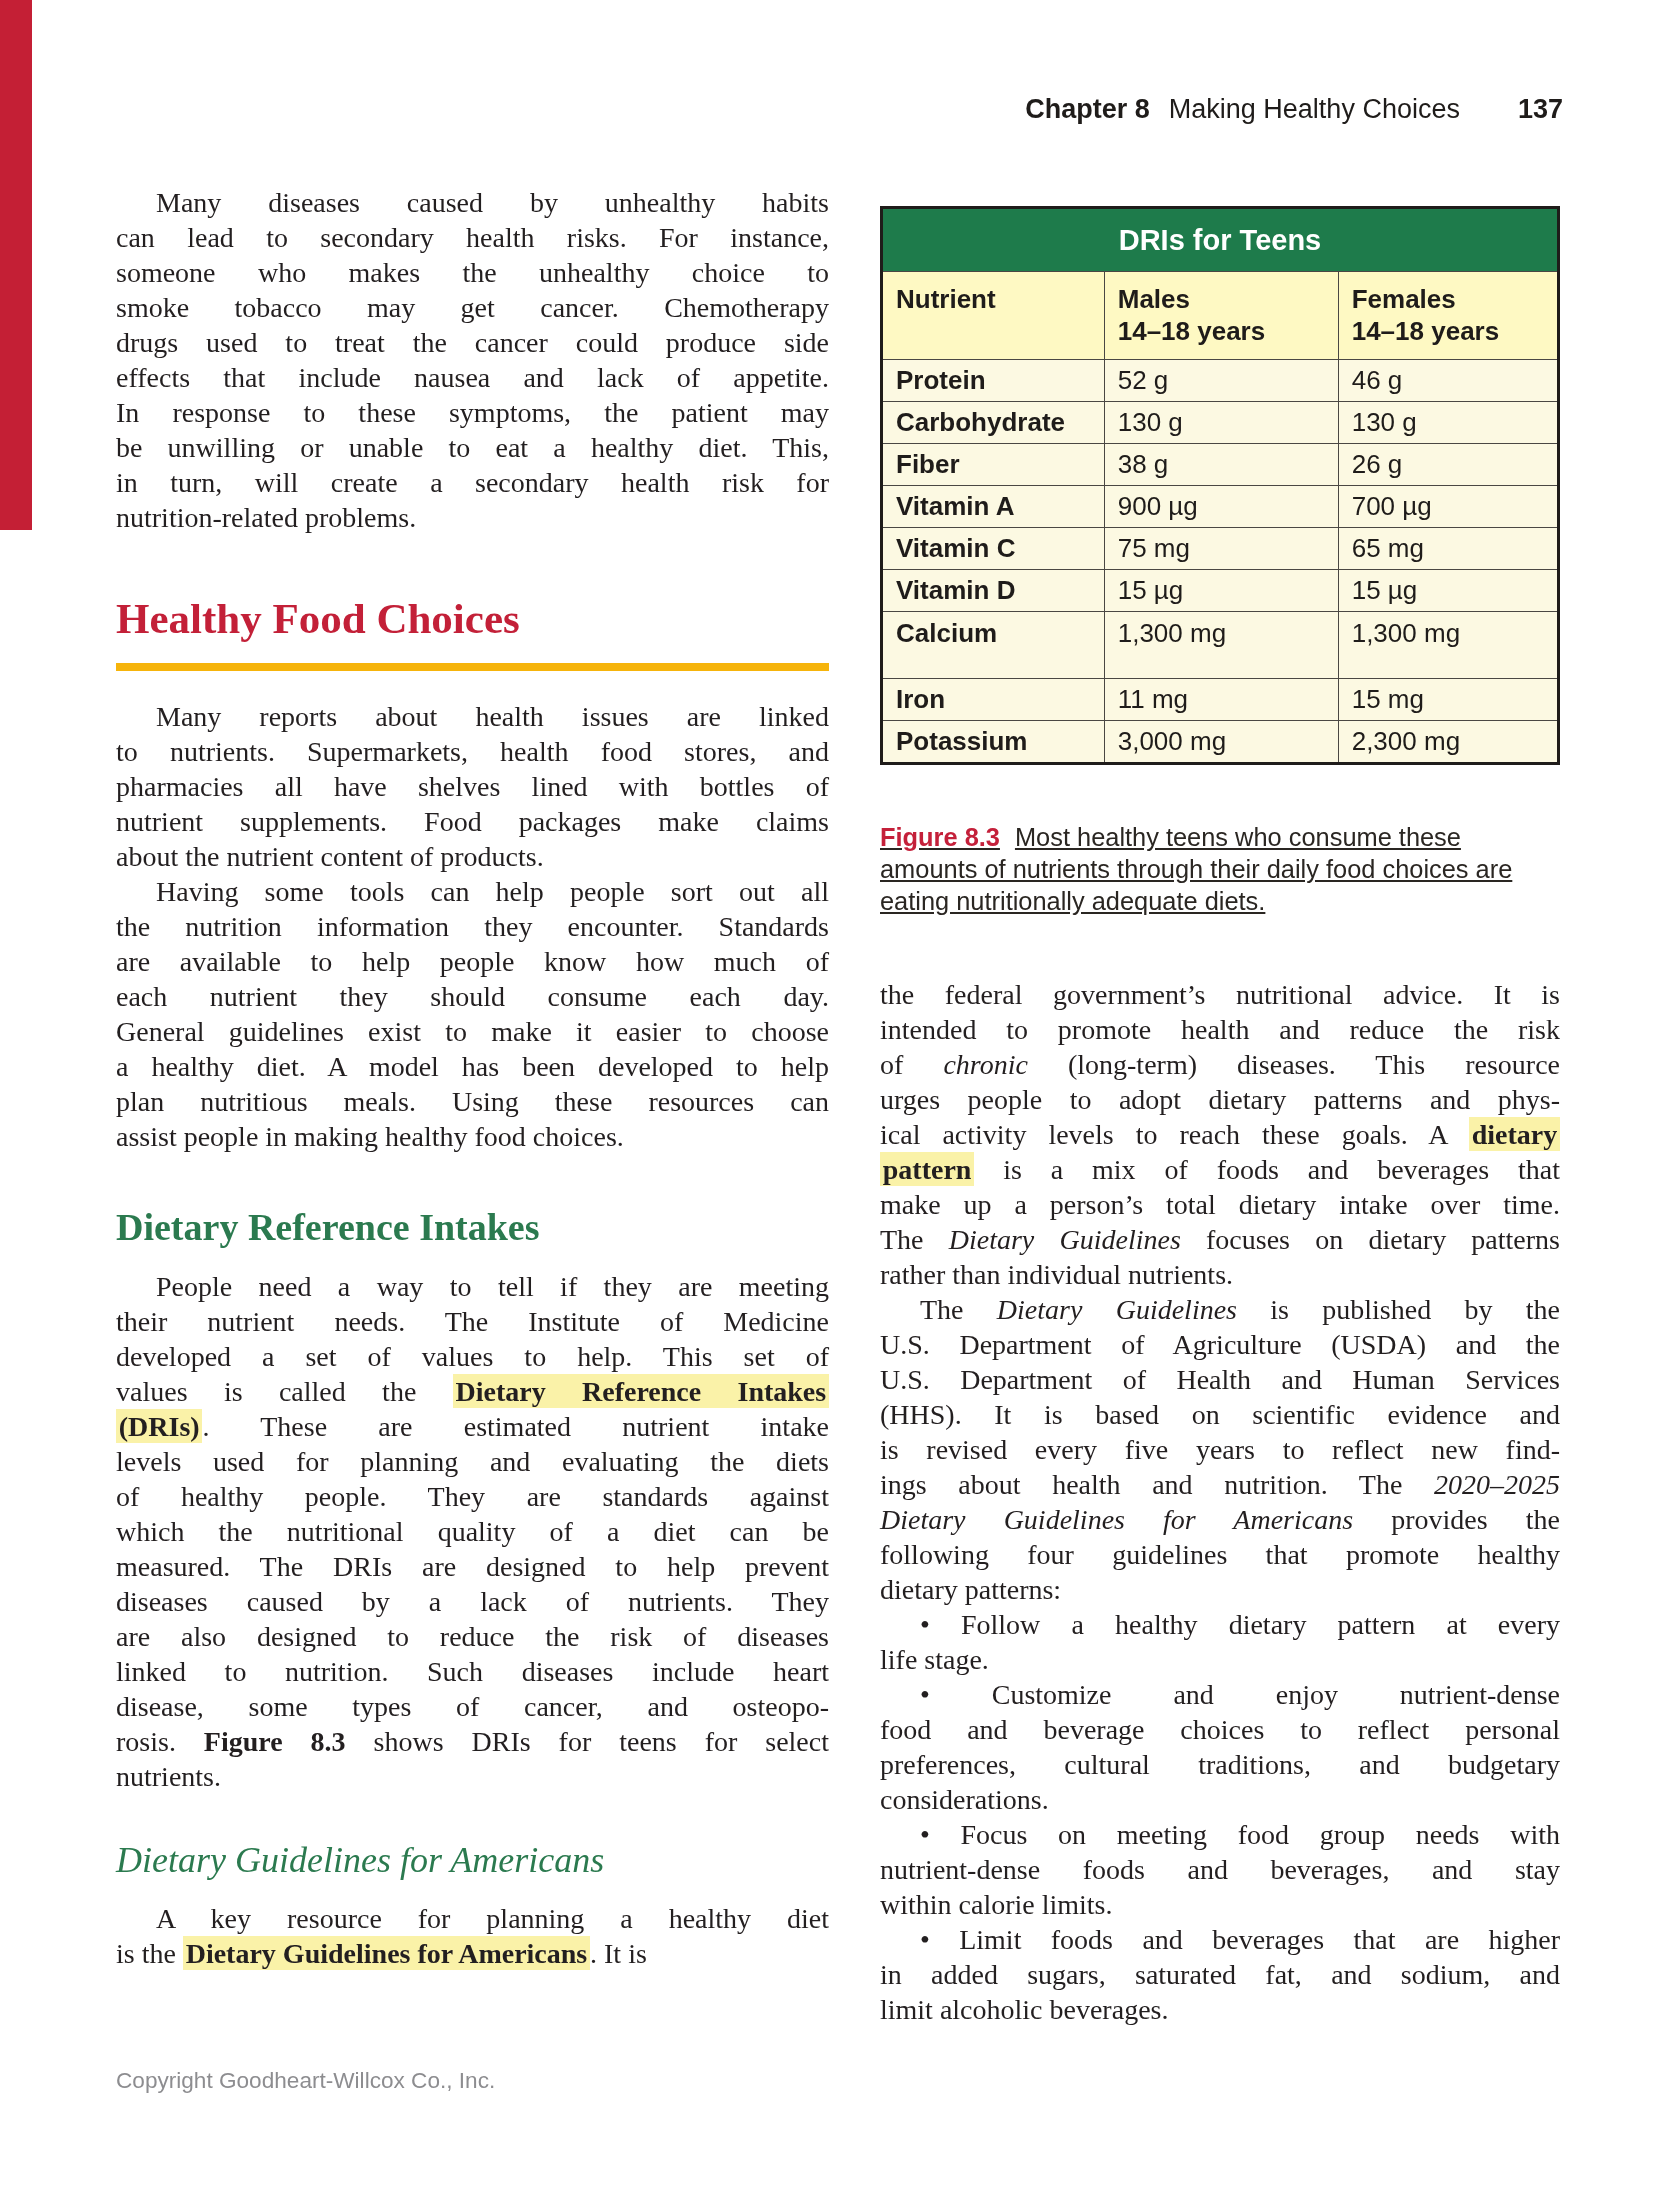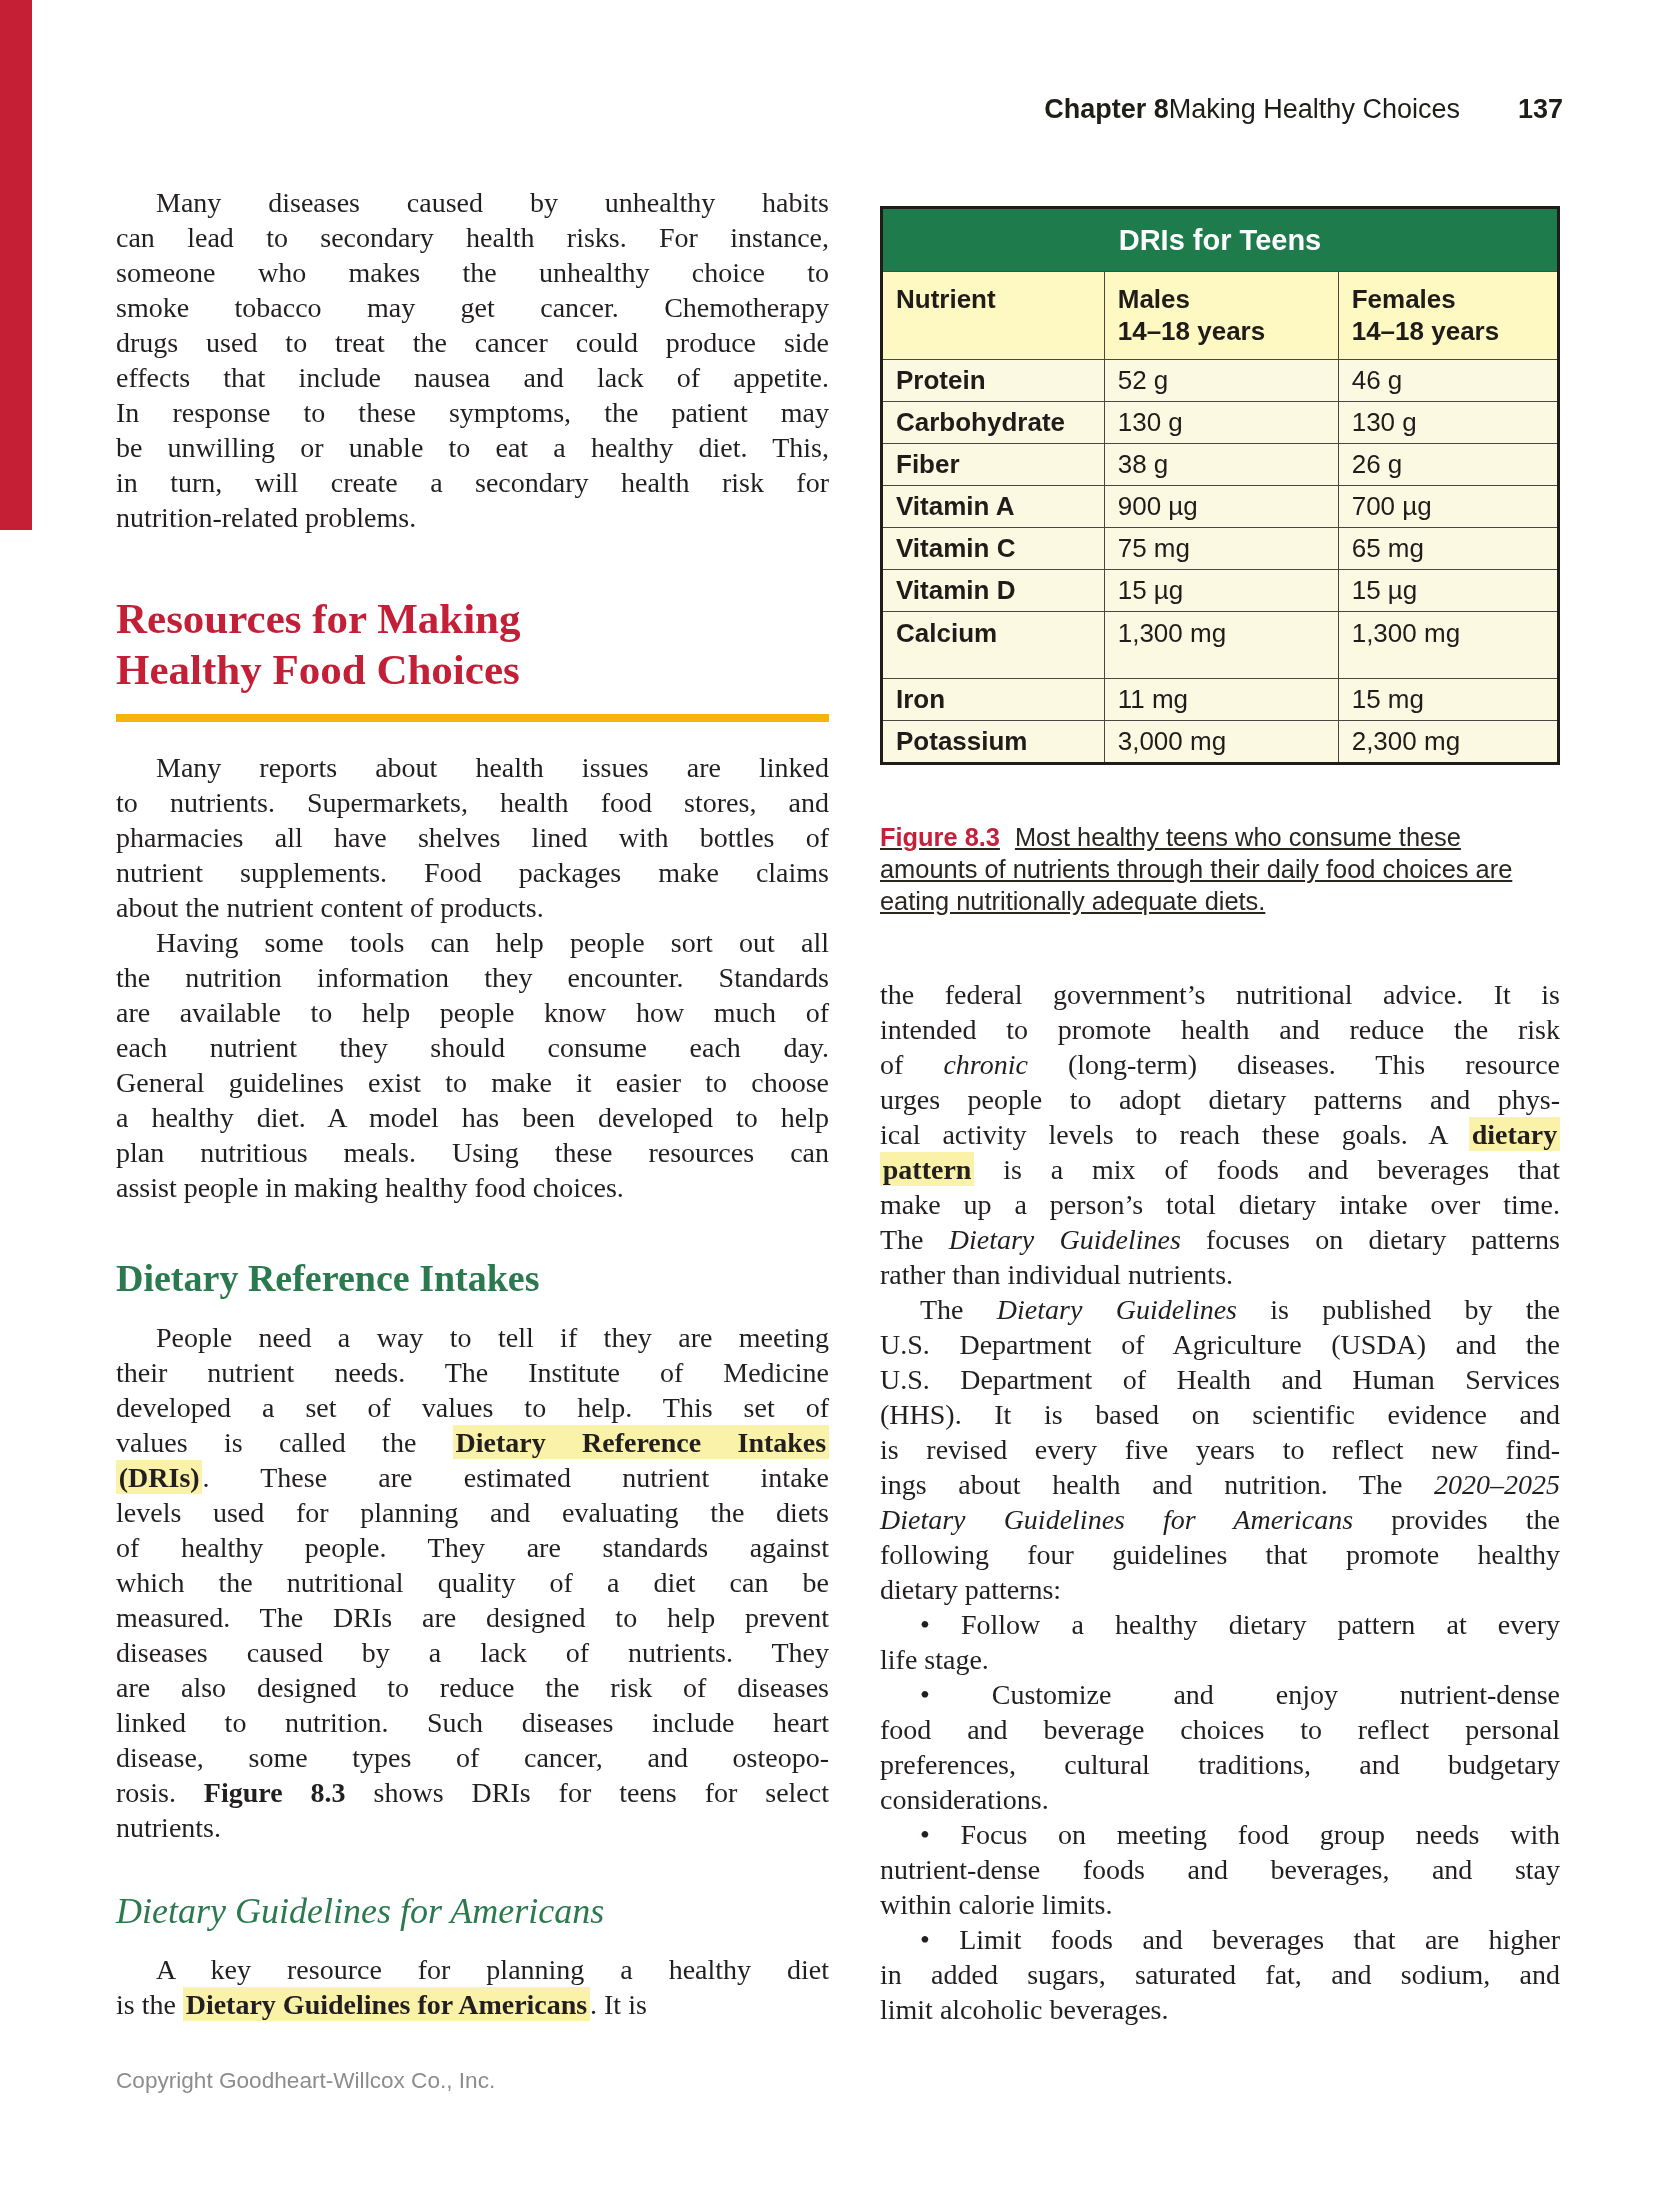--- a/index.html
+++ b/index.html
@@ -4,21 +4,21 @@
 <style>
   html,body{margin:0;padding:0;background:#ffffff;}
   body{width:1680px;height:2199px;position:relative;font-family:"Liberation Serif","DejaVu Serif",serif;color:#231f20;overflow:hidden;}
 
   
   .edge-tab{position:absolute;left:0;top:0;width:32px;height:530px;background:#c41f35;}
 
   
   .running-head{position:absolute;top:94px;right:117px;font-family:"Liberation Sans","DejaVu Sans",sans-serif;font-size:27px;color:#1f1c1a;white-space:nowrap;}
   .running-head .bold{font-weight:bold;}
-  .running-head .title{}
+  .running-head .title{margin-left:19px;}
   .running-head .pageno{margin-left:58px;font-weight:bold;}
 
   
   .col{position:absolute;top:185px;}
   .col-left{left:116px;width:713px;}
   .col-right{left:880px;width:680px;top:206px;}
 
   
   .line{font-size:28px;line-height:35px;text-align:justify;text-align-last:justify;white-space:normal;}
   .line.last{text-align-last:left;}
@@ -71,21 +71,20 @@
       <div class="line"><span>someone who makes the unhealthy choice to</span></div>
       <div class="line"><span>smoke tobacco may get cancer. Chemotherapy</span></div>
       <div class="line"><span>drugs used to treat the cancer could produce side</span></div>
       <div class="line"><span>effects that include nausea and lack of appetite.</span></div>
       <div class="line"><span>In response to these symptoms, the patient may</span></div>
       <div class="line"><span>be unwilling or unable to eat a healthy diet. This,</span></div>
       <div class="line"><span>in turn, will create a secondary health risk for</span></div>
       <div class="line last"><span>nutrition-related problems.</span></div>
     </div>
   <div class="h1">
-    <div>Resources for Making</div>
     <div>Healthy Food Choices</div>
   </div>
   <div class="rule"></div>
   <div class="para para2">
       <div class="line ind"><span>Many reports about health issues are linked</span></div>
       <div class="line"><span>to nutrients. Supermarkets, health food stores, and</span></div>
       <div class="line"><span>pharmacies all have shelves lined with bottles of</span></div>
       <div class="line"><span>nutrient supplements. Food packages make claims</span></div>
       <div class="line last"><span>about the nutrient content of products.</span></div>
     </div>

